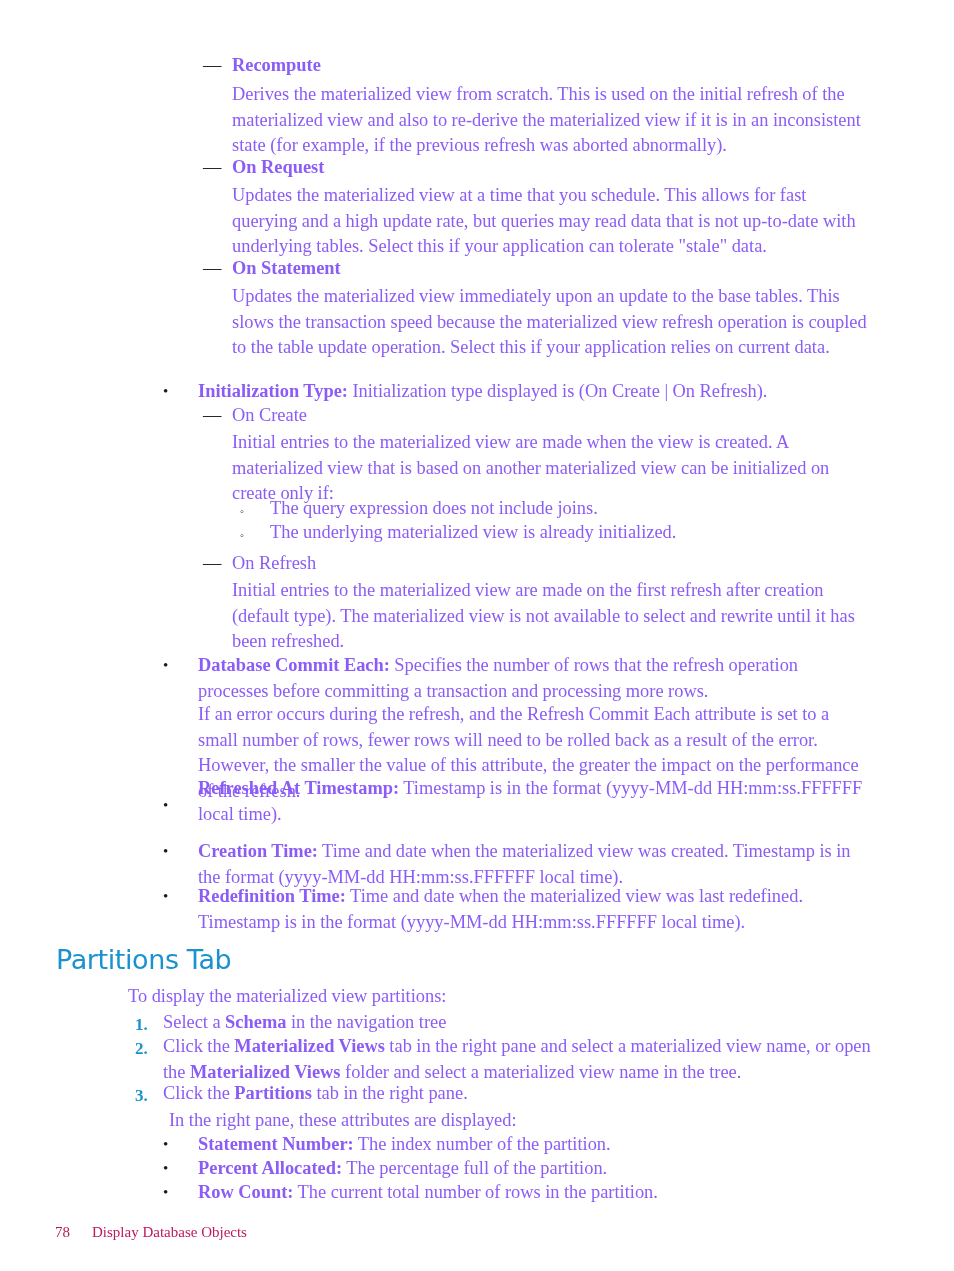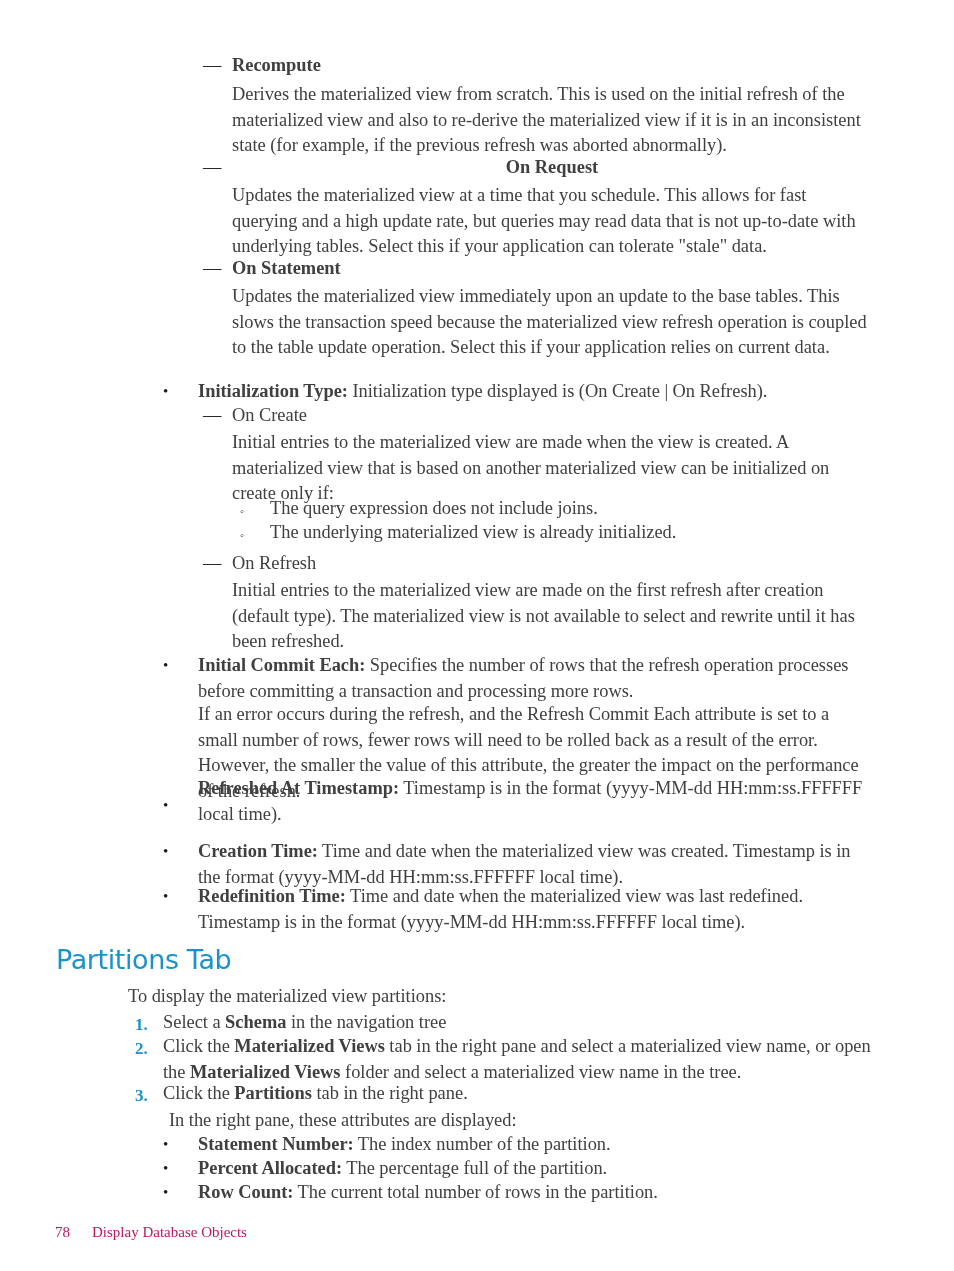--- a/index.html
+++ b/index.html
@@ -22,21 +22,21 @@
     width: 954px;
     height: 1271px;
   }
 
   
   .para {
     position: absolute;
     font-size: 18.4px;
     line-height: 25.6px;
     text-align: left;
-    color: #404040;
+    color: #8b5cf6;
     word-spacing: -0.1px;
   }
 
   
   .lvl-body      { left: 128px; width: 744px; }   
   .lvl-b1-text   { left: 198px; width: 674px; }   
   .lvl-dash-text { left: 232px; width: 640px; }   
   .lvl-circ-text { left: 270px; width: 602px; }   
   .lvl-num-text  { left: 163px; width: 709px; }   
 
@@ -81,21 +81,21 @@
 </head>
 <body>
 
 <div class="page">
 
   <div class="marker marker-dash" style="top:53px">—</div>
   <div class="para lvl-dash-text" style="top:53px; font-weight:bold;">Recompute</div>
   <div class="para lvl-dash-text" style="top:82px">Derives the materialized view from scratch. This is used on the initial refresh of the materialized view and also to re-derive the materialized view if it is in an inconsistent state (for example, if the previous refresh was aborted abnormally).</div>
 
   <div class="marker marker-dash" style="top:155px">—</div>
-  <div class="para lvl-dash-text" style="top:155px; font-weight:bold;text-align:center;">On Request</div>
+  <div class="para lvl-dash-text" style="top:155px; font-weight:bold;">On Request</div>
   <div class="para lvl-dash-text" style="top:183px">Updates the materialized view at a time that you schedule. This allows for fast querying and a high update rate, but queries may read data that is not up-to-date with underlying tables. Select this if your application can tolerate "stale" data.</div>
 
   <div class="marker marker-dash" style="top:256px">—</div>
   <div class="para lvl-dash-text" style="top:256px; font-weight:bold;">On Statement</div>
   <div class="para lvl-dash-text" style="top:284px">Updates the materialized view immediately upon an update to the base tables. This slows the transaction speed because the materialized view refresh operation is coupled to the table update operation. Select this if your application relies on current data.</div>
 
   <div class="marker marker-bullet" style="top:379px">•</div>
   <div class="para lvl-b1-text" style="top:379px"><b>Initialization Type:</b><span> Initialization type displayed is (On Create | On Refresh).</span></div>
 
   <div class="marker marker-dash" style="top:403px">—</div>
@@ -106,21 +106,21 @@
   <div class="para lvl-circ-text" style="top:496px">The query expression does not include joins.</div>
 
   <div class="marker marker-circle" style="top:523px">◦</div>
   <div class="para lvl-circ-text" style="top:520px">The underlying materialized view is already initialized.</div>
 
   <div class="marker marker-dash" style="top:551px">—</div>
   <div class="para lvl-dash-text" style="top:578px">Initial entries to the materialized view are made on the first refresh after creation (default type). The materialized view is not available to select and rewrite until it has been refreshed.</div>
   <div class="para lvl-dash-text" style="top:551px">On Refresh</div>
 
   <div class="marker marker-bullet" style="top:653px">•</div>
-  <div class="para lvl-b1-text" style="top:653px"><b>Initial Commit Each:</b><span> Specifies the number of rows that the refresh operation processes before committing a transaction and processing more rows.</span></div>
+  <div class="para lvl-b1-text" style="top:653px"><b>Database Commit Each:</b><span> Specifies the number of rows that the refresh operation processes before committing a transaction and processing more rows.</span></div>
   <div class="para lvl-b1-text" style="top:702px">If an error occurs during the refresh, and the Refresh Commit Each attribute is set to a small number of rows, fewer rows will need to be rolled back as a result of the error. However, the smaller the value of this attribute, the greater the impact on the performance of the refresh.</div>
 
   <div class="marker marker-bullet" style="top:793px">•</div>
   <div class="para lvl-b1-text" style="top:776px; width:680px;"><b>Refreshed At Timestamp:</b><span> Timestamp is in the format (yyyy-MM-dd HH:mm:ss.FFFFFF local time).</span></div>
 
   <div class="marker marker-bullet" style="top:839px">•</div>
   <div class="para lvl-b1-text" style="top:839px"><b>Creation Time:</b><span> Time and date when the materialized view was created. Timestamp is in the format (yyyy-MM-dd HH:mm:ss.FFFFFF local time).</span></div>
 
   <div class="marker marker-bullet" style="top:884px">•</div>
   <div class="para lvl-b1-text" style="top:884px"><b>Redefinition Time:</b><span> Time and date when the materialized view was last redefined. Timestamp is in the format (yyyy-MM-dd HH:mm:ss.FFFFFF local time).</span></div>

